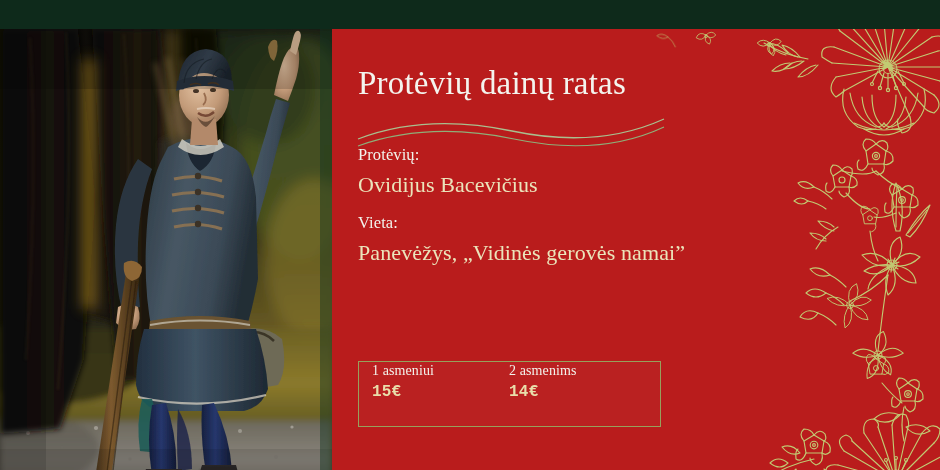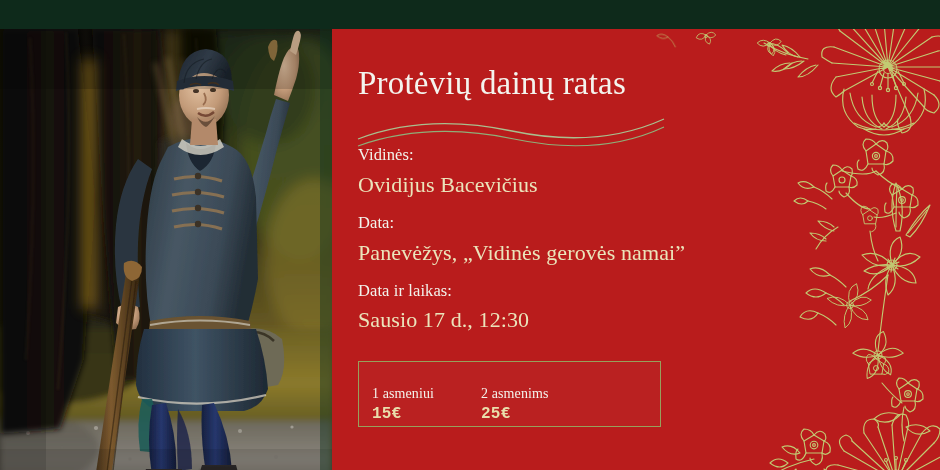--- a/index.html
+++ b/index.html
@@ -72,21 +72,22 @@
     letter-spacing:.1px;
   }
 
   
   #prices {
     position:absolute; left:0; top:332px;
     width:303px; height:66px;
     border:1px solid #97a05c;
     background:rgba(255,255,255,0.022);
     display:flex;
-    align-items:flex-end;
+    align-items:flex-start;
+    gap:28px;
   }
   .price-col {
     flex:0 0 auto;
     padding-left:13px;
   }
   .price-col:nth-child(2) { padding-left:47px; }
   .p-head {
     font-size:14px;
     line-height:1.35;
     color:#f3f3ec;
@@ -664,39 +665,35 @@
 
     <div id="wave">
       <svg viewBox="0 0 310 34" aria-hidden="true">
         <path d="M2 24 Q70 -2 156 16 Q242 34 308 4" fill="none" stroke="#a9bf8e" stroke-width="1.3"></path>
         <path d="M2 31 Q72 6 158 24 Q244 42 308 12" fill="none" stroke="#8fae78" stroke-width="1.2"></path>
       </svg>
     </div>
 
     <div id="details">
       <div class="pair">
-        <div class="lbl">Vidinės:</div>
+        <div class="lbl">Protėvių:</div>
         <div class="val">Ovidijus Bacevičius</div>
       </div>
       <div class="pair">
-        <div class="lbl">Data:</div>
+        <div class="lbl">Vieta:</div>
         <div class="val">Panevėžys, „Vidinės gerovės namai”</div>
-      </div>
-      <div class="pair">
-        <div class="lbl">Data ir laikas:</div>
-        <div class="val">Sausio 17 d., 12:30</div>
       </div>
     </div>
 
     <div id="prices">
       <div class="price-col">
         <div class="p-head">1 asmeniui</div>
         <div class="p-amt">15€</div>
       </div>
       <div class="price-col">
         <div class="p-head">2 asmenims</div>
-        <div class="p-amt">25€</div>
+        <div class="p-amt">14€</div>
       </div>
     </div>
 
 
   </div>
 </div>
 
 </body></html>

